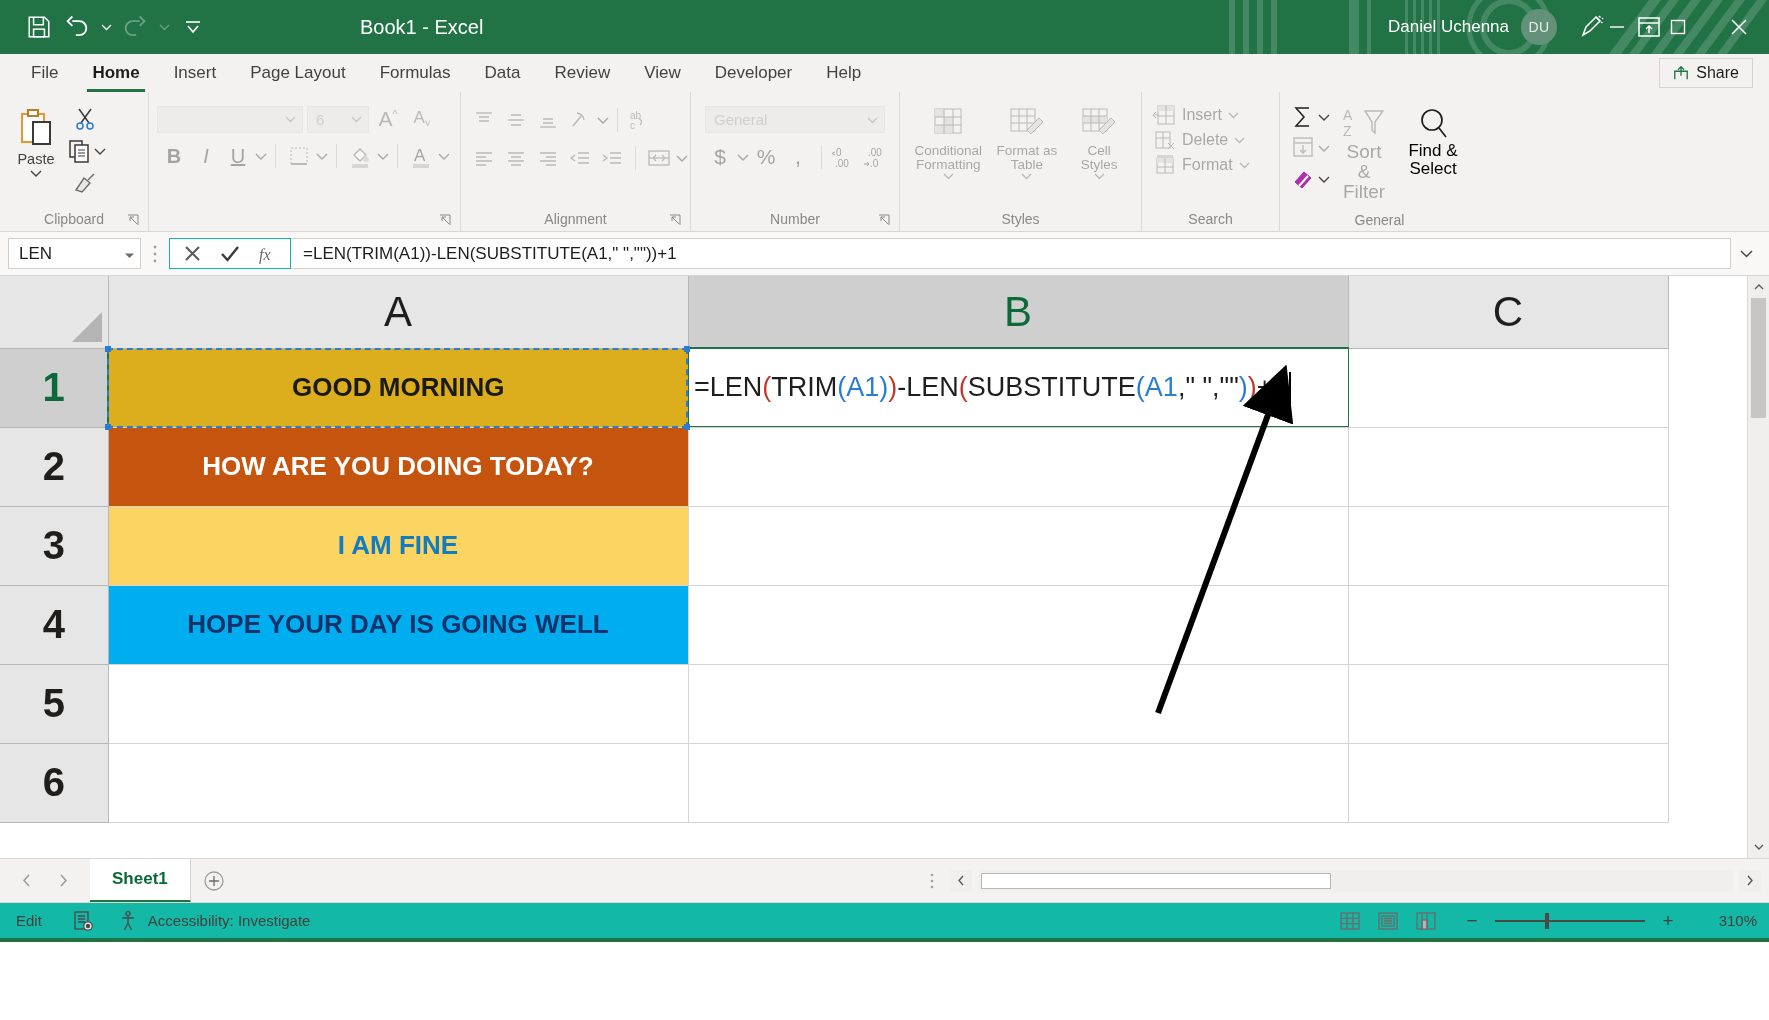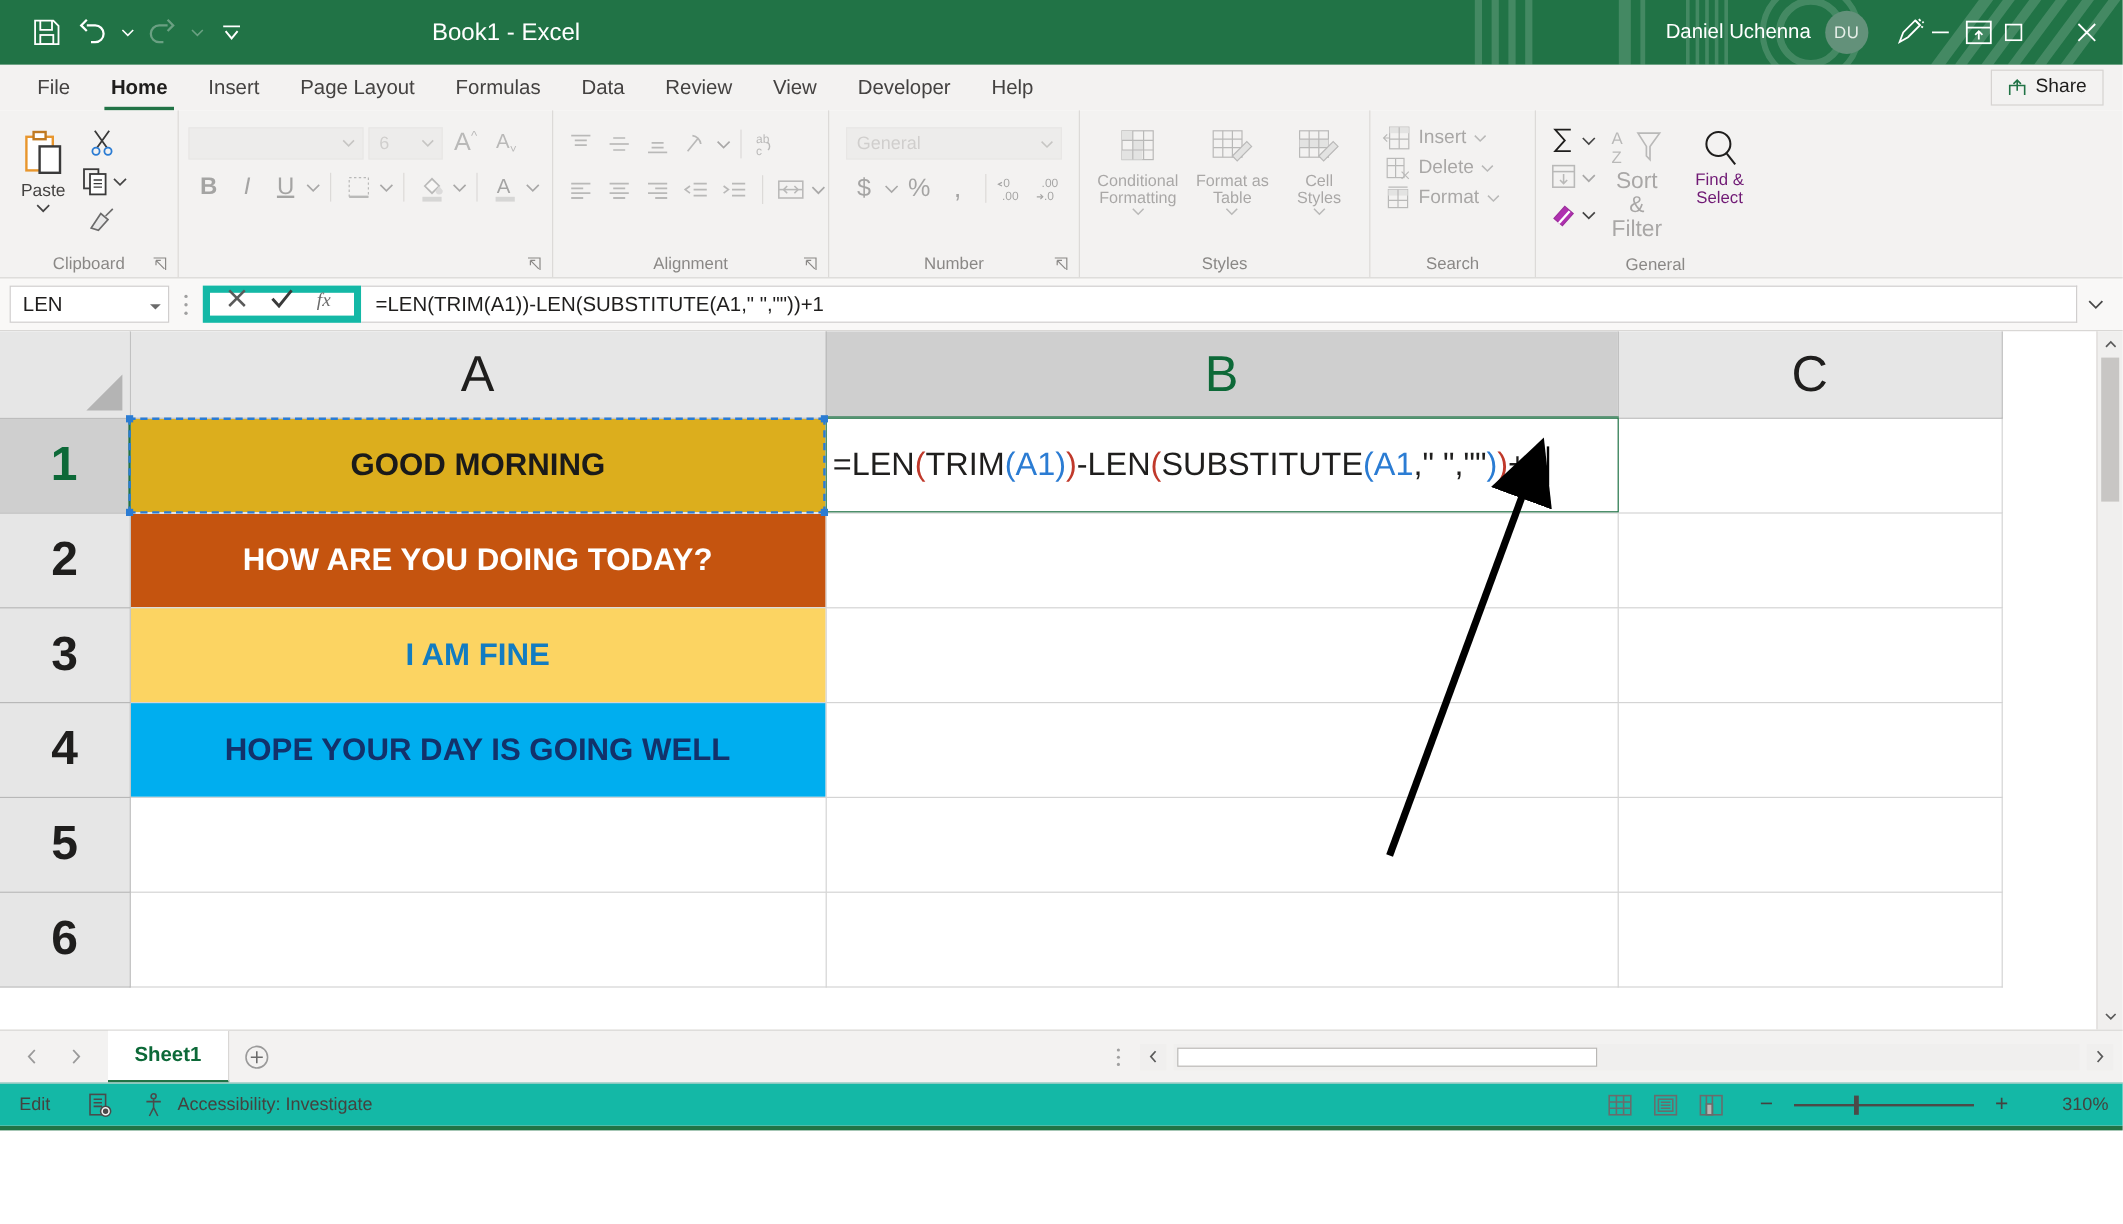--- a/index.html
+++ b/index.html
@@ -187,21 +187,21 @@
     background: #fff;
     border: 1px solid #d0cece;
     display: flex; align-items: center;
     padding: 0 6px 0 10px;
     font-size: 17px; color: #1f1e1d;
     position: relative;
     cursor: text;
   }
   .namebox .arr { position: absolute; right: 5px; }
   .fb-dots { width: 28px; display: flex; align-items: center; justify-content: center; cursor: pointer;}
-  .fb-btns { display: flex; align-items: flex-end; gap: 2px; background: #fff; border: 6px solid #14b8a6; height: 31px; padding: 0 4px;}
+  .fb-btns { display: flex; align-items: flex-end; gap: 2px; background: #fff; border: 1px solid #14b8a6; height: 31px; padding: 0 4px;}
   .fb-btn { width: 36px; height: 29px; display: flex; align-items: center; justify-content: center; cursor: pointer; }
   .fb-input {
     flex: 1;
     height: 31px;
     background: #fff;
     border: 1px solid #d0cece;
     border-left: none;
     display: flex; align-items: center;
     padding-left: 12px;
     font-size: 17px;
@@ -897,21 +897,21 @@
             <text x="2" y="30" font-size="14" fill="#6b6b6b" font-family="Liberation Sans">Z</text>
             <path d="M24 5 H42 L34 16 V27 L31 24 V16 Z" fill="none" stroke="#6b6b6b" stroke-width="1.4"></path>
           </svg>
         <span class="lbl" style="font-size:19px">Sort &amp; Filter</span>
       </div>
       <div class="bigbtn" style="width:70px">
         <svg width="46" height="34" viewBox="0 0 46 34" fill="none" stroke="#1f1e1d" stroke-width="1.7">
             <circle cx="22" cy="14" r="10"></circle>
             <path d="M29 22 L36 31"></path>
           </svg>
-        <span class="lbl" style="font-size:14px; color:#701a75">Find &amp; Select</span>
+        <span class="lbl" style="font-size:17px; color:#000000">Find &amp; Select</span>
       </div>
     </div>
     <div class="glabel">General</div>
   </div>
 </div>
 
 <div class="fbar">
   <div class="namebox">
     <span>LEN</span>
     <span class="arr">

